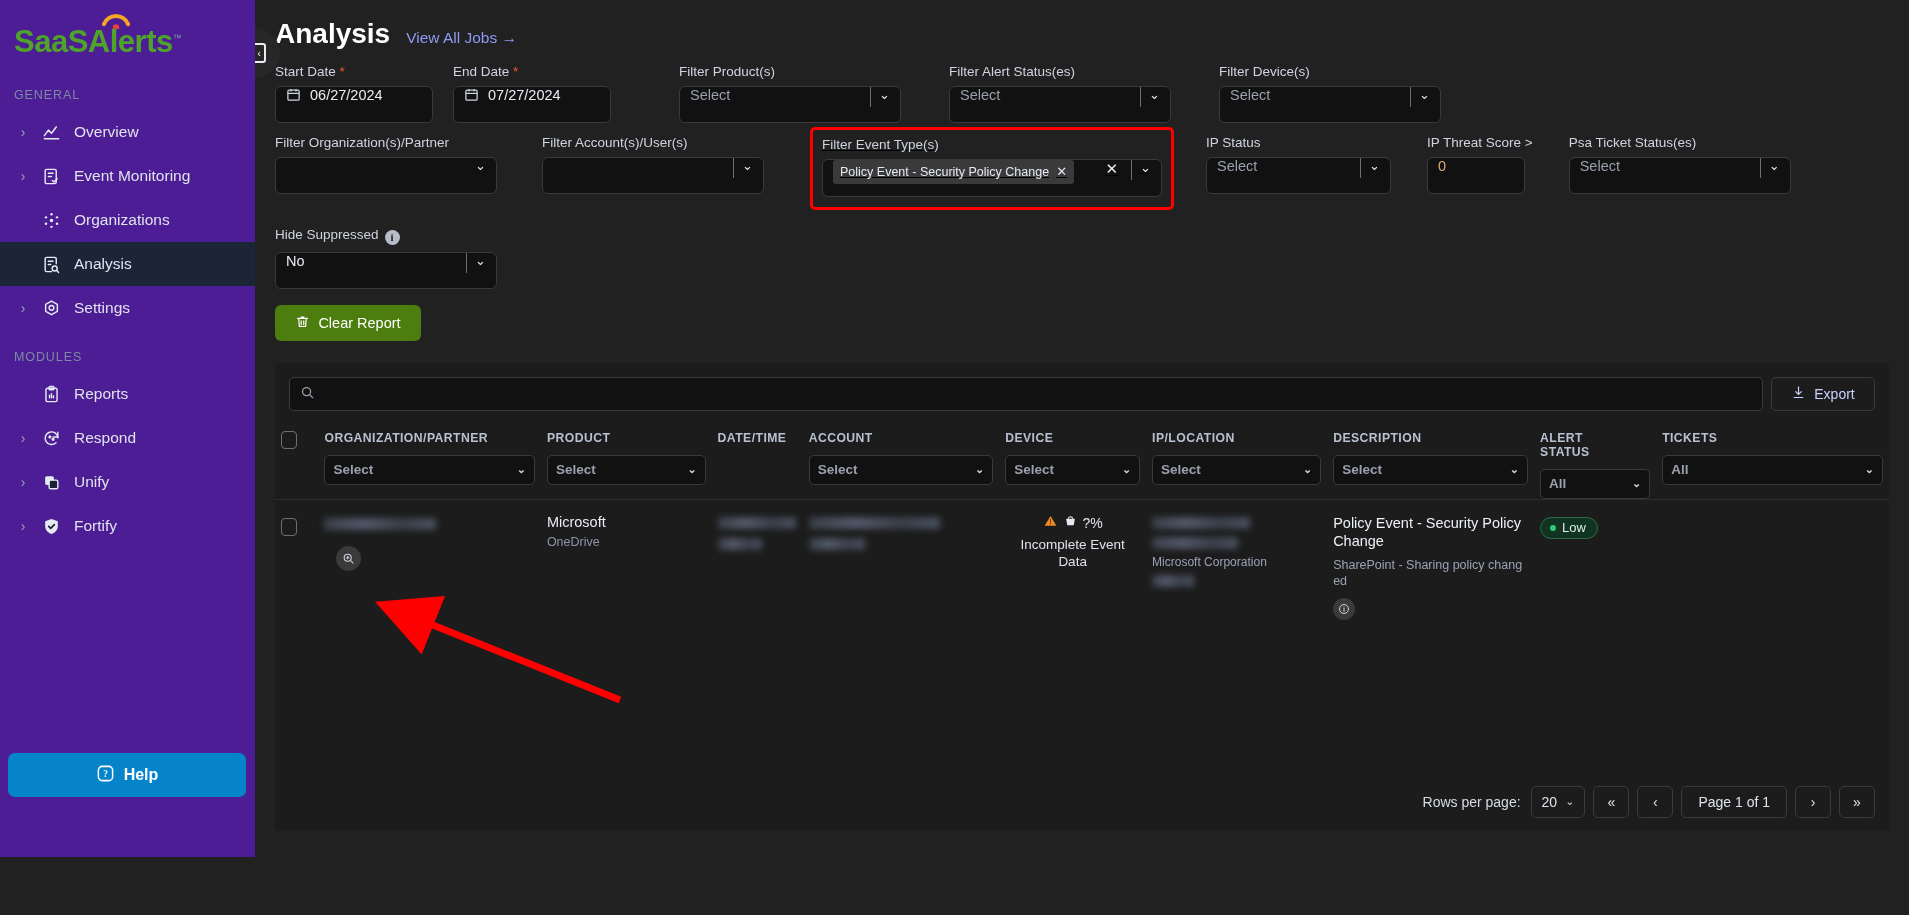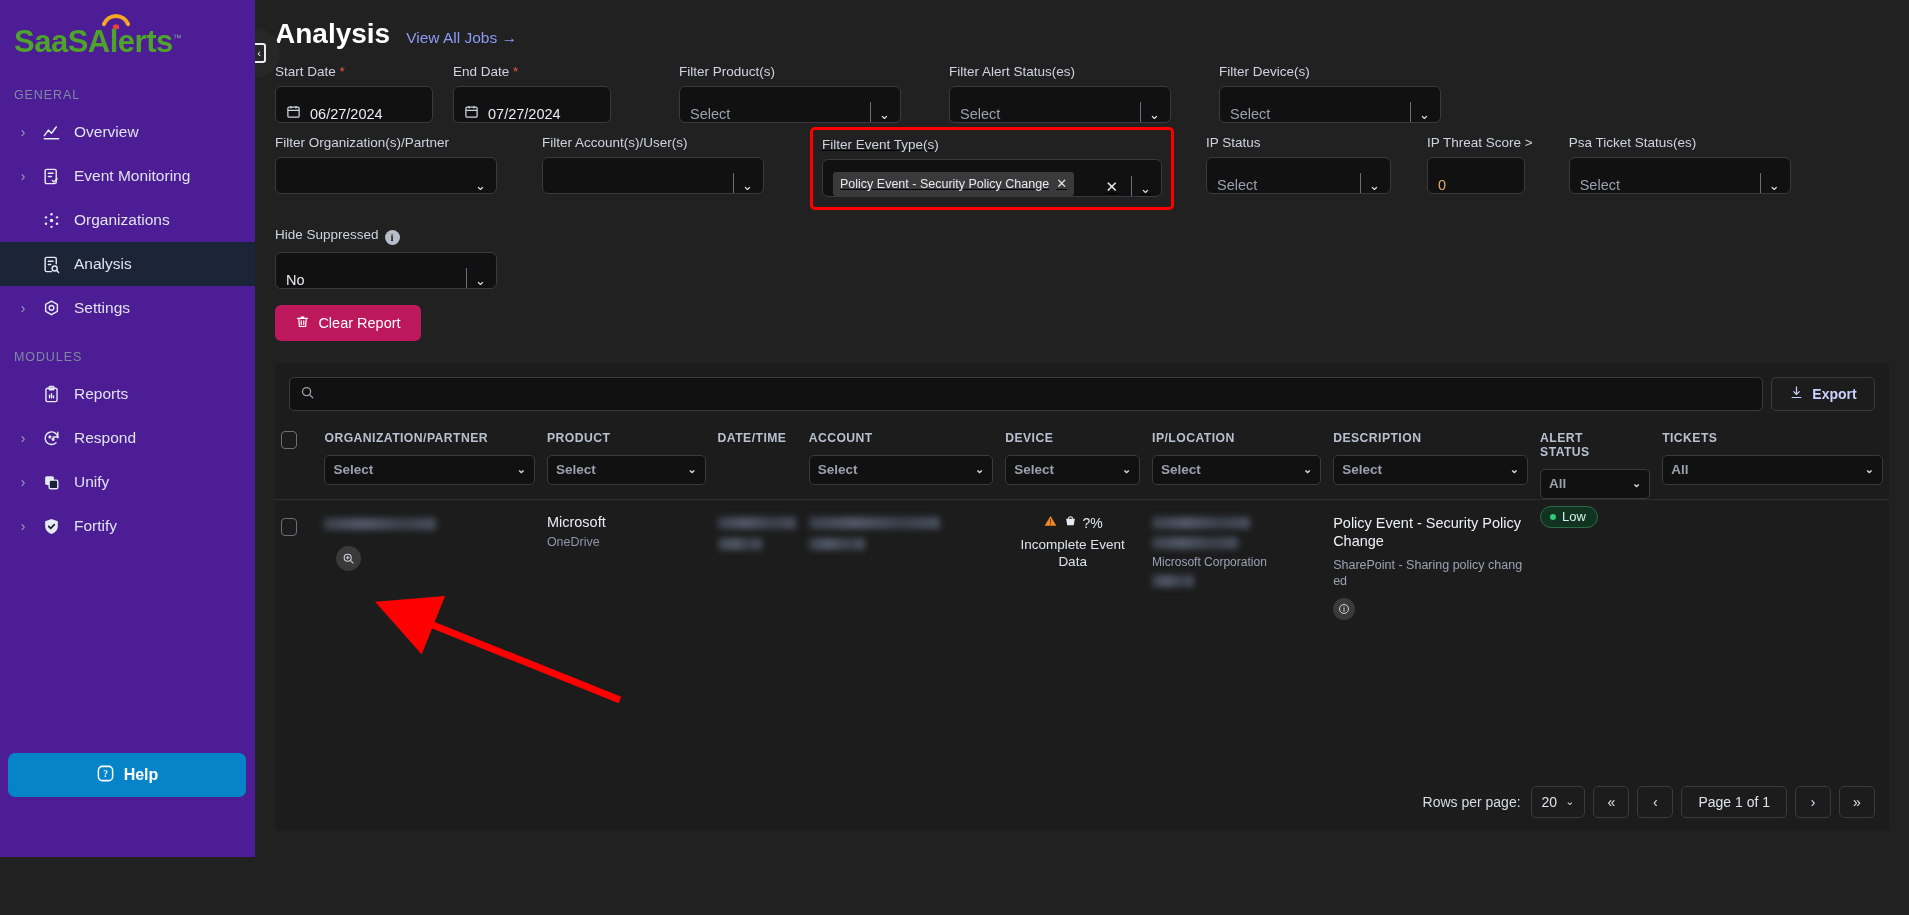--- a/index.html
+++ b/index.html
@@ -58,21 +58,21 @@
   .page-title { color: #fff; font-size: 28px; font-weight: 700; }
   .view-jobs { color: #8d9bf5; font-size: 15.5px; cursor: pointer; }
 
   .filters { padding: 14px 20px 0 20px; }
   .frow { display: flex; align-items: flex-start; gap: 8px; }
   .fgroup { margin-right: 12px; }
   .flabel { color: #cfd4e0; font-size: 13.5px; margin-bottom: 7px; display: block; white-space: nowrap; }
   .flabel .req { color: #f05a3c; }
   .ctrl {
     height: 37px; background: #111; border: 1px solid #3a3a3a; border-radius: 6px;
-    display: flex; align-items: flex-end; padding: 0 6px 0 10px; color: #e9ecf2; font-size: 14.5px;
+    display: flex; align-items: flex-start; padding: 0 6px 0 10px; color: #e9ecf2; font-size: 14.5px;
     cursor: pointer;
   }
   .ctrl .ph { color: #9aa0ad; }
   .ctrl .sp { flex: 1; }
   .divider { width: 1px; height: 20px; background: #6a6f7c; margin: 0 8px; }
   .chev { color: #e9ecf2; font-size: 13px; padding-right: 4px; }
   .cal { color: #cfd4e0; font-size: 15px; margin-right: 9px; }
 
   .w-date { width: 158px; }
   .w-sel-lg { width: 185px; }
@@ -93,29 +93,29 @@
   .w-num { width: 98px; }
   .num-val { color: #e0a96d; }
 
   .hide-sup { margin-top: 14px; }
   .info-i {
     display:inline-flex; width:15px; height:15px; border-radius:50%; background:#b6bcc8;
     color:#212121; font-size:11px; font-weight:700; align-items:center; justify-content:center;
     margin-left:6px; vertical-align:-2px; font-family:"Liberation Serif",serif;
   }
   .clear-report {
-    margin-top: 16px; width: 146px; height: 36px; background: #be185d; border-radius: 6px;
+    margin-top: 16px; width: 146px; height: 36px; background: #4d7c0f; border-radius: 6px;
     color: #fff; font-size: 14.5px; display: flex; align-items: center; justify-content: center;
     gap: 8px; cursor: pointer;
   }
 
   
   .panel { margin: 22px 20px 0 20px; background: #1c1c1c; border-radius: 4px; height: 468px;
            position: relative; }
-  .search-row { display: flex; padding: 14px 14px 0 14px; gap: 8px; font-weight: bold; }
+  .search-row { display: flex; padding: 14px 14px 0 14px; gap: 8px; }
   .search-box { flex: 1; height: 34px; background: #111; border: 1px solid #3a3a3a;
                 border-radius: 5px; display: flex; align-items: center; padding: 0 10px;
                 color: #9aa0ad; font-size: 14px; }
   .export-btn { width: 104px; height: 34px; border: 1px solid #3a3a3a; border-radius: 5px;
                 color: #c9d2ff; font-size: 14px; display: flex; align-items: center;
                 justify-content: center; gap: 8px; cursor: pointer; }
 
   table { width: 100%; border-collapse: collapse; table-layout: fixed; margin-top: 12px; }
   th { text-align: left; vertical-align: top; padding: 8px 6px 0 6px; }
   .colh { color: #b9c0d0; font-size: 12.2px; letter-spacing: .45px; display: block;
@@ -606,21 +606,21 @@
           <td>
             <div class="desc-title">Policy Event - Security Policy Change</div>
             <div class="desc-sub">SharePoint - Sharing policy changed</div>
             <div class="info-circ">
               <svg width="12" height="12" viewBox="0 0 24 24" fill="none" stroke="#cfd4e0" stroke-width="2">
                   <circle cx="12" cy="12" r="9"></circle>
                   <path d="M12 11v6M12 7.6v.6" stroke-linecap="round"></path>
                 </svg>
             </div>
           </td>
-          <td style="padding-top:6px">
+          <td style="padding-top:17px">
             <span class="badge">
               <span class="dot"></span>
               <span>Low</span>
             </span>
           </td>
           <td></td>
         </tr>
       </tbody>
     </table>
 

